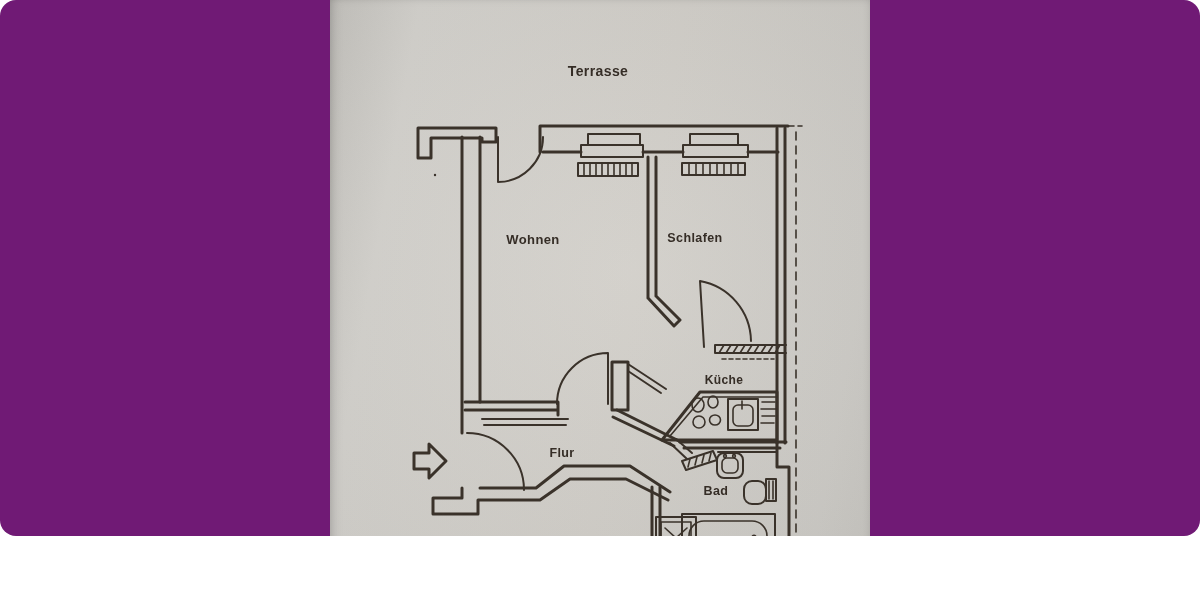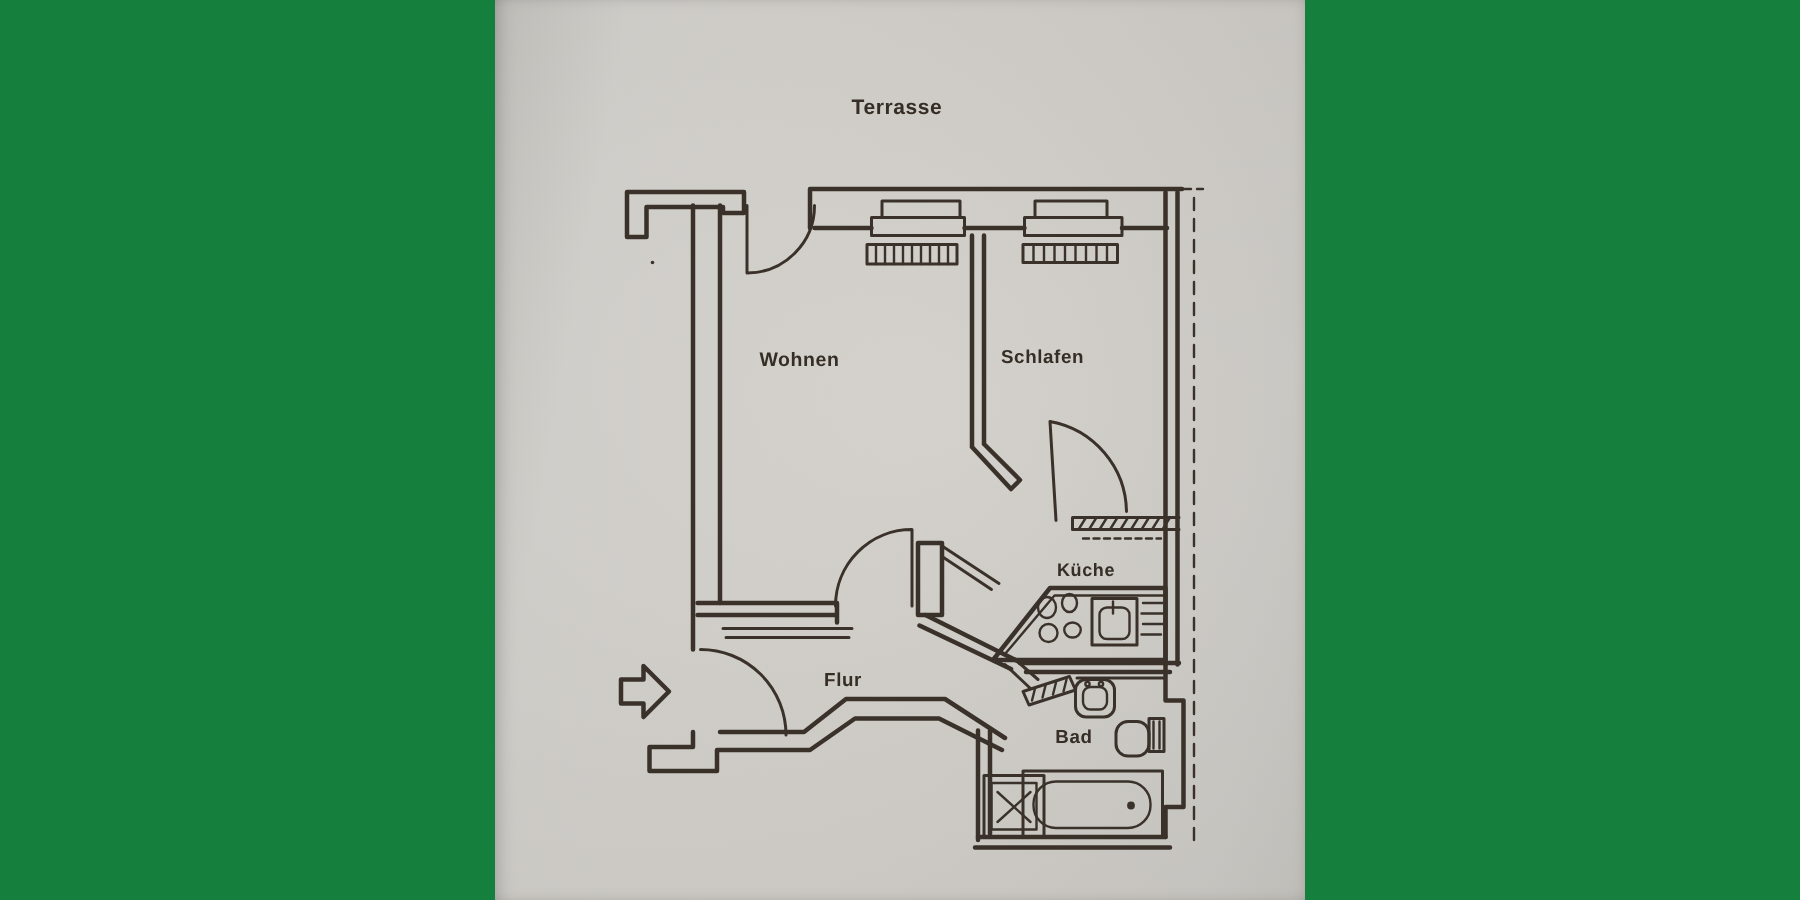--- a/index.html
+++ b/index.html
@@ -1,17 +1,17 @@
 <!DOCTYPE html>
 <html><head>
 <meta charset="utf-8">
 <style>
   html,body{margin:0;padding:0;background:#ffffff;}
-  .stage{position:relative;width:1200px;height:600px;background:#15803d;overflow:hidden;
-         font-family:"Liberation Sans", sans-serif;}
+  .stage{position:relative;width:1200px;height:536px;background:#701a75;overflow:hidden;
+         font-family:"Liberation Sans", sans-serif;border-radius:16px;}
   .photo{position:absolute;left:330px;top:0;width:540px;height:600px;
          background:
            radial-gradient(120% 100% at 55% 45%, rgba(255,255,255,0.10), rgba(0,0,0,0.06)),
            linear-gradient(100deg,#c3c1bc 0%, #d2d0cb 14%, #cfccc6 55%, #cac8c3 90%, #c5c3be 100%);
          box-shadow:inset 6px 0 14px -8px rgba(0,0,0,0.35), inset -4px 0 10px -6px rgba(0,0,0,0.18);}
   svg.plan{position:absolute;left:0;top:0;filter:blur(0.3px);}
   .ink{stroke:#3a322a;fill:none;stroke-width:3;stroke-linecap:round;stroke-linejoin:round;}
   .thin{stroke-width:2;}
   .hair{stroke-width:1.6;}
   .lbl{fill:#352d26;font-family:"Liberation Sans", sans-serif;font-weight:bold;

